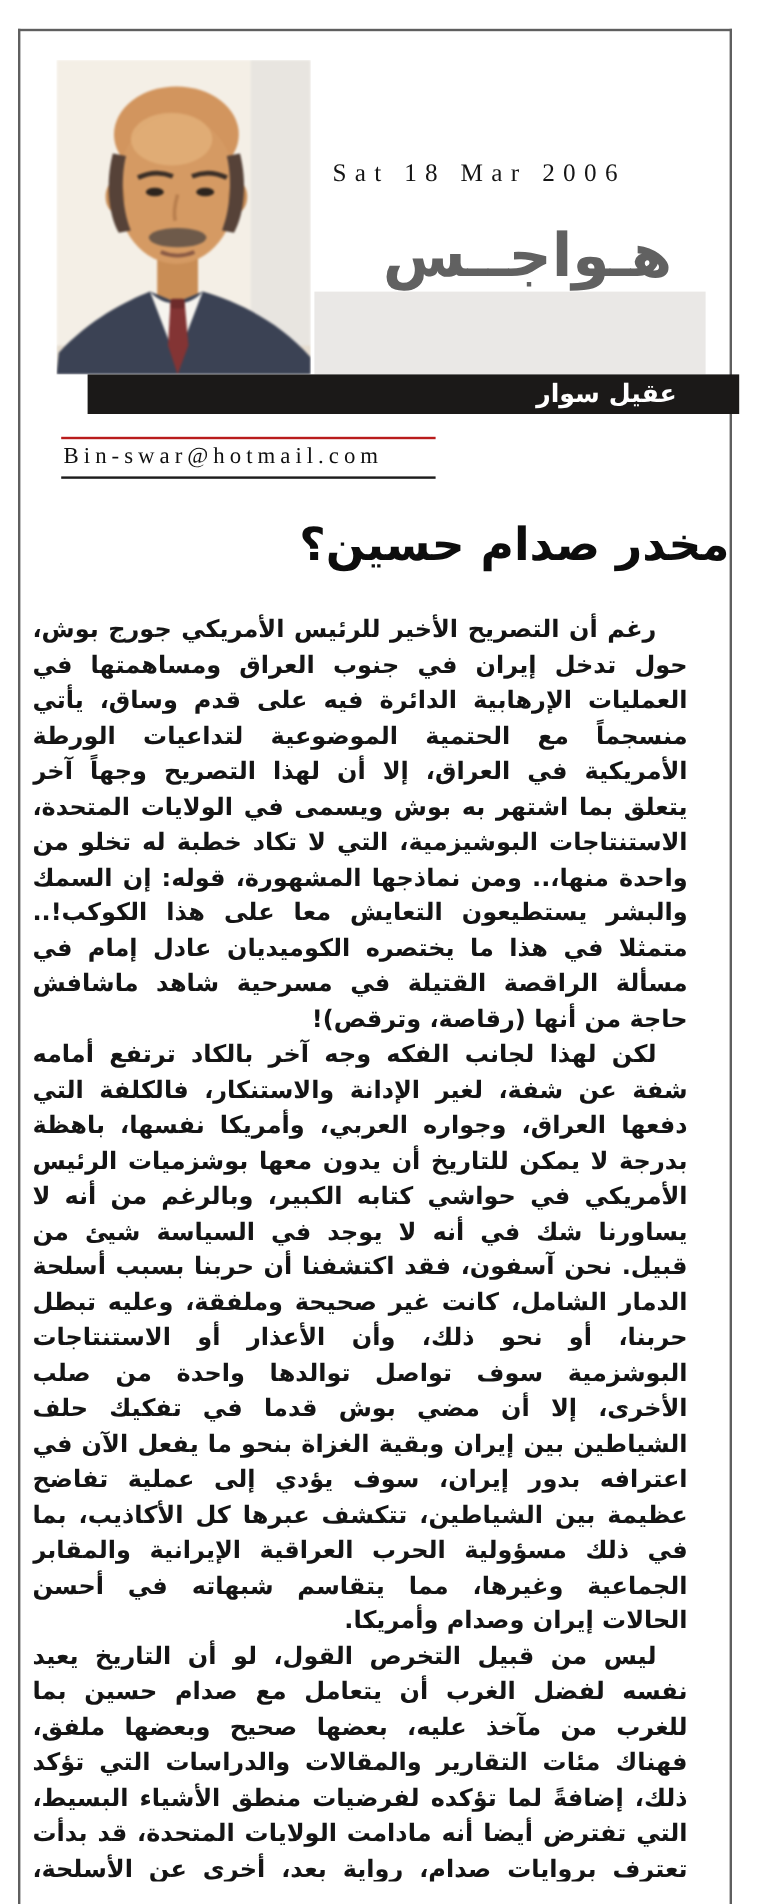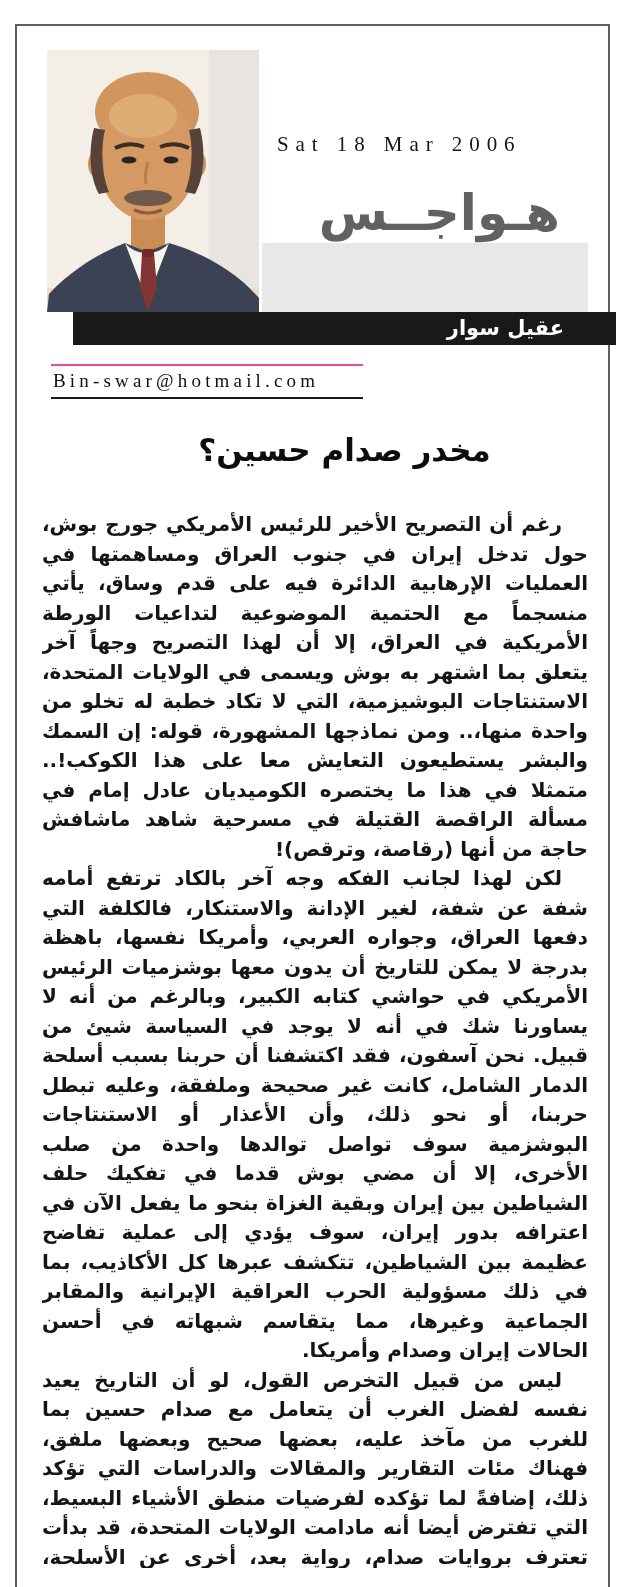--- a/index.html
+++ b/index.html
@@ -33,33 +33,33 @@
   .blackbar{
     position:absolute;left:28px;top:286px;width:543px;height:33px;
     background:#1b1918;direction:rtl;box-sizing:border-box;
     padding:0 52px 0 0;line-height:33px;margin-left:28px;
   }
   .blackbar .author{
     color:#ffffff;font-size:21px;font-weight:bold;
   }
   .email{
     position:absolute;left:34px;top:338px;width:312px;
-    border-top:2px solid #ec4899;border-bottom:2px solid #1c1c1c;
+    border-top:2px solid #b91c1c;border-bottom:2px solid #1c1c1c;
     padding:4px 2px 5px 2px;box-sizing:border-box;
     font-family:"Liberation Serif","DejaVu Serif",serif;
     font-size:19px;letter-spacing:0.22em;color:#101010;white-space:nowrap;
     text-decoration:none;display:block;
   }
   .headline{
     position:absolute;left:0;top:406px;width:100%;
-    text-align:center;direction:rtl;
-    font-size:31px;font-weight:bold;color:#0d0d0d;padding-left:32px;
+    direction:rtl;
+    font-size:38px;font-weight:bold;color:#0d0d0d;
   }
   .body-text{
-    position:absolute;left:25px;top:484px;width:546px;height:1058px;
+    position:absolute;left:10px;top:484px;width:546px;height:1058px;
     overflow:hidden;direction:rtl;text-align:justify;
     font-size:20px;font-weight:bold;line-height:29.5px;color:#151515;
   }
   .body-text p{margin:0;text-indent:26px;}
 </style>
 </head>
 <body>
 
 <div class="frame">
 

